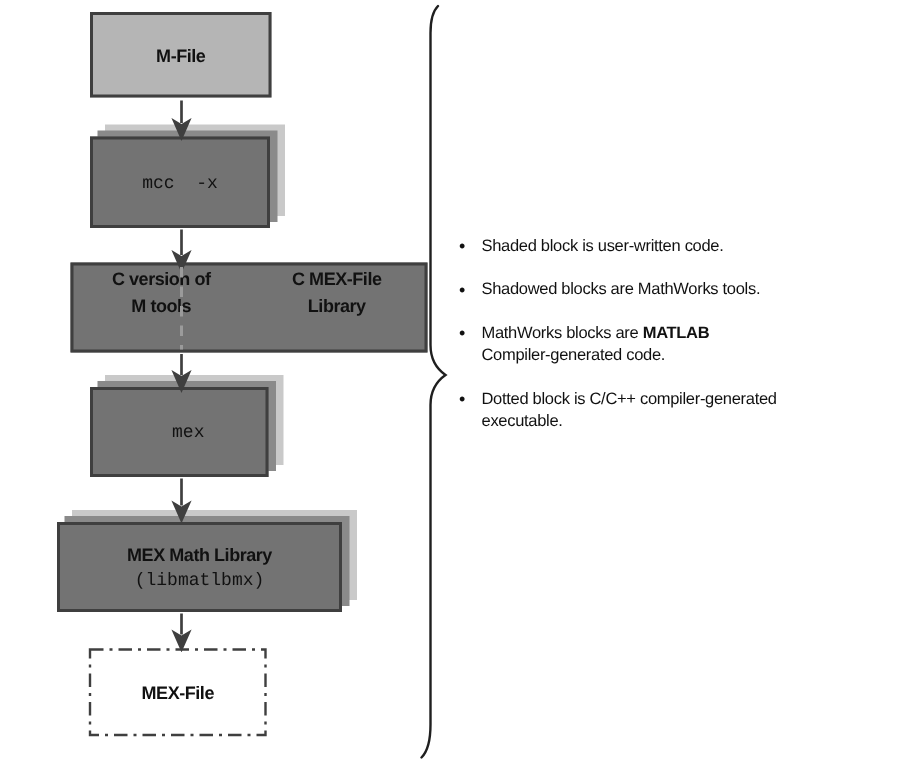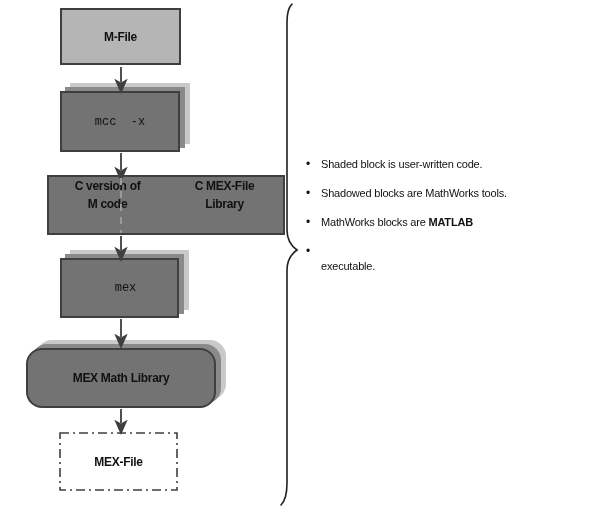--- a/index.html
+++ b/index.html
@@ -50,21 +50,21 @@
     font-family: "Liberation Mono", monospace;
     font-size: 12px;
     white-space: pre;
     line-height: 16px;
     color: var(--text);
   }
   #box-mfile   { left: 60px;  top: 8px;   width: 121px; height: 57px; }
   #box-mcc     { left: 60px;  top: 91px;  width: 120px; height: 61px; }
   #box-wide    { left: 2px;   top: 175px; width: 238px; height: 60px; flex-direction: row; align-items: flex-start; padding: 0; margin-left: 45px; }
   #box-mex     { left: 60px;  top: 258px; width: 119px; height: 60px; padding-left: 12px; }
-  #box-library { left: 26px;  top: 348px; width: 190px; height: 60px; border-radius: 16px; }
+  #box-library { left: 38px;  top: 348px; width: 190px; height: 60px; }
   #box-mexfile { left: 59px;  top: 432px; width: 119px; height: 59px; }
   .half {
     flex: 1 1 50%;
     display: flex;
     flex-direction: column;
     align-items: center;
     justify-content: center;
   }
   .overlay {
     position: absolute;
@@ -110,34 +110,35 @@
     <div class="lbl">M-File</div>
   </div>
 
   <div class="box shadowed" id="box-mcc">
     <div class="mono">mcc  -x</div>
   </div>
 
   <div class="box" id="box-wide">
     <div class="half">
       <div class="lbl">C version of</div>
-      <div class="lbl">M code</div>
+      <div class="lbl">M tools</div>
     </div>
     <div class="half">
       <div class="lbl">C MEX-File</div>
       <div class="lbl">Library</div>
     </div>
   </div>
 
   <div class="box shadowed" id="box-mex">
     <div class="mono">mex</div>
   </div>
 
   <div class="box shadowed" id="box-library">
     <div class="lbl">MEX Math Library</div>
+    <div class="mono">(libmatlbmx)</div>
   </div>
 
   <div class="box dotted-box" id="box-mexfile">
     <div class="lbl">MEX-File</div>
   </div>
 
   <svg class="overlay" viewBox="0 0 600 511" xmlns="http://www.w3.org/2000/svg">
     <defs>
       <marker id="ah" viewBox="0 0 10 10" refX="2.2" refY="5" markerWidth="8.5" markerHeight="8.5" orient="auto">
         <path class="ahead" d="M 0 0.6 L 10 5 L 0 9.4 L 2.6 5 Z"></path>
@@ -164,22 +165,22 @@
       <span class="txt">Shaded block is user-written code.</span>
     </div>
 
     <div class="item">
       <span class="dot">•</span>
       <span class="txt">Shadowed blocks are MathWorks tools.</span>
     </div>
 
     <div class="item">
       <span class="dot">•</span>
-      <span class="txt"><span>MathWorks blocks are </span><span class="bold">MATLAB</span><br></span>
+      <span class="txt"><span>MathWorks blocks are </span><span class="bold">MATLAB</span><br><span>Compiler-generated code.</span></span>
     </div>
 
     <div class="item">
       <span class="dot">•</span>
-      <span class="txt"><br><span>executable.</span></span>
+      <span class="txt"><span>Dotted block is C/C++ compiler-generated</span><br><span>executable.</span></span>
     </div>
 
   </div>
 </div>
 
 </body></html>

